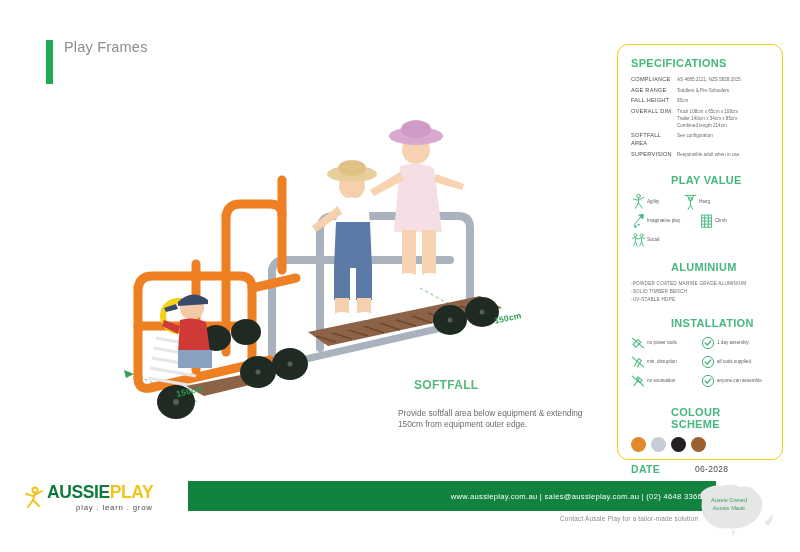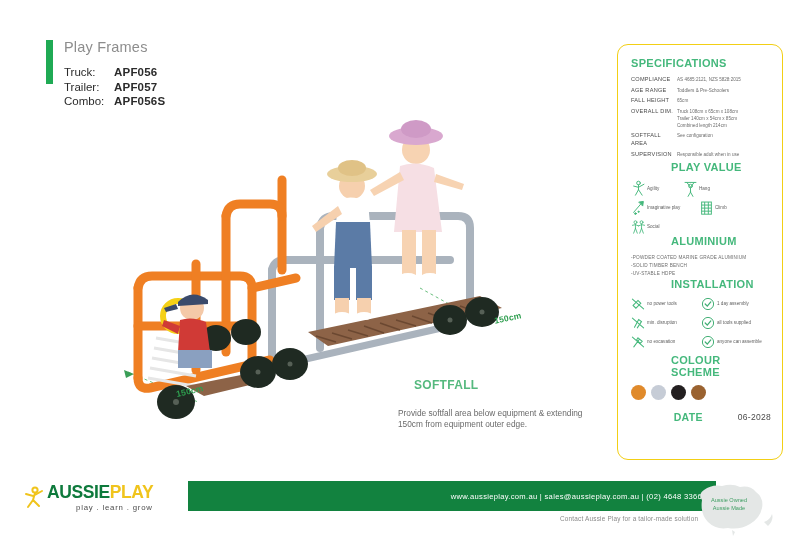--- a/index.html
+++ b/index.html
@@ -34,21 +34,21 @@
   .softfall h3{margin:16px;font-size:12px;color:#55b97e;font-weight:700;letter-spacing:.3px;}
   .softfall p{margin:8px 0 0 0;font-size:8.3px;color:#6a6a6a;line-height:11.4px;}
 
   
   .spec-panel{
     position:absolute;left:617px;top:44px;width:166px;height:416px;
     border:1.6px solid #f2cf15;border-radius:11px;background:#fff;
     box-sizing:border-box;padding:12px 11px 0 13px;
   }
   .sec-title{font-size:11px;font-weight:700;color:#45b87c;letter-spacing:.3px;margin:0 0 7px 0;}
-  .sec-title.sp2{padding-left:40px;}
+  .sec-title.sp2{margin-top:13px;padding-left:40px;}
 
   table.specs{border-collapse:collapse;width:100%;}
   table.specs td{vertical-align:top;padding:0 0 3px 0;}
   td.sk{font-size:5.6px;color:#4a4a4a;letter-spacing:.25px;width:46px;line-height:7.6px;}
   td.sv{font-size:4.6px;color:#6d6d6d;line-height:7.2px;}
 
   
   .pv-grid{display:flex;flex-wrap:wrap;gap:2px 6px;margin-top:2px;}
   .pv-item{display:flex;align-items:center;width:46px;}
   .pv-item.wide{width:62px;}
@@ -63,21 +63,21 @@
   .inst-grid{display:flex;flex-wrap:wrap;}
   .inst-item{display:flex;align-items:center;width:50%;margin-bottom:5px;}
   .inst-ico{width:14px;height:14px;flex:0 0 14px;}
   .inst-txt{font-size:4.6px;color:#5f5f5f;line-height:5.8px;margin-left:2px;}
 
   
   .swatches{display:flex;gap:5px;margin-top:2px;}
   .sw{width:15px;height:15px;border-radius:50%;}
 
   
-  .date-row{display:flex;align-items:center;margin-top:11px;justify-content:flex-end;}
+  .date-row{display:flex;align-items:center;margin-top:11px;}
   .date-lbl{font-size:10.5px;font-weight:700;color:#45b87c;letter-spacing:.3px;width:64px;}
   .date-val{font-size:8.5px;color:#4a4a4a;letter-spacing:.3px;}
 
   
   .logo{position:absolute;left:14px;top:483px;width:160px;}
   .logo-word{font-size:17.5px;font-weight:700;letter-spacing:-.4px;line-height:19px;margin-left:33px;}
   .logo-aussie{color:#0e7a3c;}
   .logo-play{color:#f0c41c;}
   .logo-tag{font-size:7.8px;color:#4c4c4c;letter-spacing:.8px;margin-left:62px;margin-top:1px;}
   .logo-mark{position:absolute;left:8px;top:2px;width:24px;height:26px;}
@@ -94,34 +94,20 @@
   .badge-txt{position:absolute;left:28px;top:17px;font-size:5.6px;color:#3f9e63;line-height:7.6px;text-align:center;width:50px;}
 </style>
 </head>
 <body>
 
 <div class="page">
 
   <div class="header">
     <div class="accent-bar"></div>
     <div class="kicker">Play Frames</div>
-    <div class="codes">
-      <div class="row">
-        <span class="lbl">Truck:</span>
-        <span class="val">APF056</span>
-      </div>
-      <div class="row">
-        <span class="lbl">Trailer:</span>
-        <span class="val">APF057</span>
-      </div>
-      <div class="row">
-        <span class="lbl">Combo:</span>
-        <span class="val">APF056S</span>
-      </div>
-    </div>
   </div>
 
   <div class="product">
     <svg width="440" height="300" viewBox="0 0 440 300" xmlns="http://www.w3.org/2000/svg">
 
       <g stroke="#6bbf7f" stroke-width="1" stroke-dasharray="3,3" fill="none">
         <line x1="8" y1="252" x2="78" y2="282"></line>
         <line x1="300" y1="168" x2="358" y2="200"></line>
       </g>
       <polygon points="4,250 14,254 6,258" fill="#3a9e57"></polygon>

